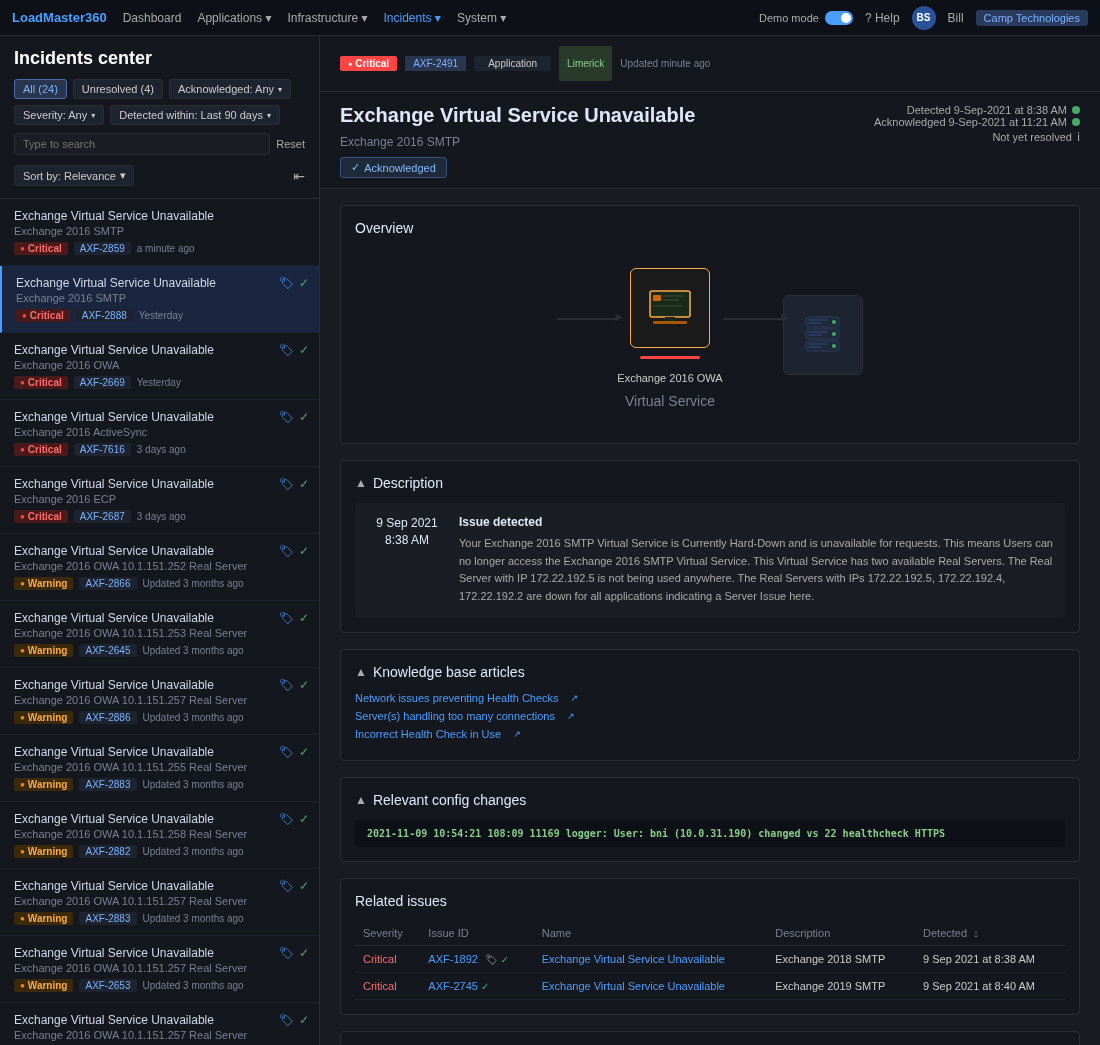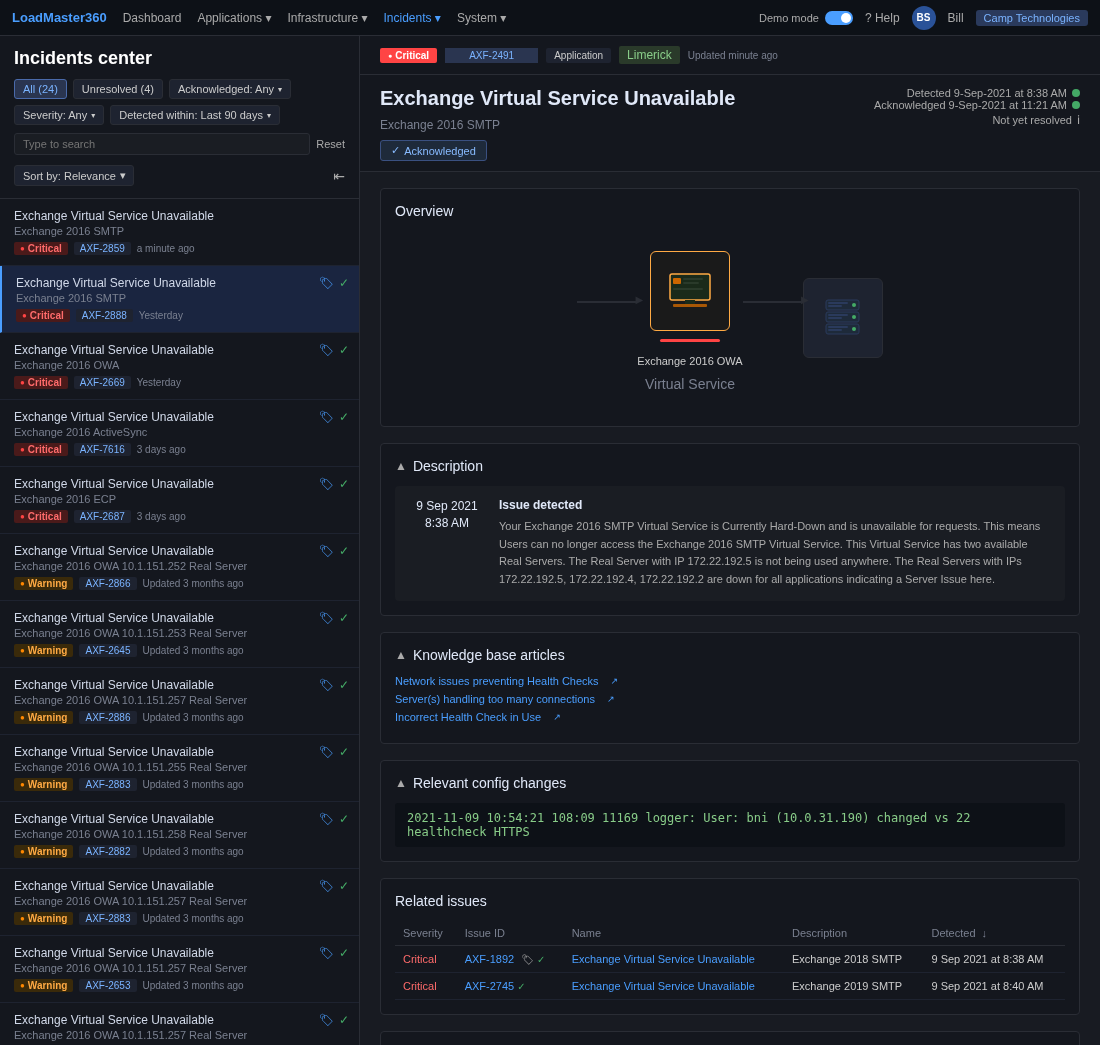--- a/index.html
+++ b/index.html
@@ -14,21 +14,21 @@
     .demo-mode { display: flex; align-items: center; gap: 6px; font-size: 11px; color: #aaa; }
     .toggle { width: 28px; height: 14px; background: #4a9eff; border-radius: 7px; position: relative; cursor: pointer; }
     .toggle-dot { width: 10px; height: 10px; background: #fff; border-radius: 50%; position: absolute; top: 2px; right: 2px; }
     .avatar { width: 24px; height: 24px; background: #2a5298; border-radius: 50%; display: flex; align-items: center; justify-content: center; color: #fff; font-size: 10px; font-weight: bold; }
     .org-badge { background: #2a3a5c; color: #7ab3ff; padding: 2px 8px; border-radius: 3px; font-size: 11px; cursor: pointer; }
 
     
     .main-container { display: flex; height: calc(1045px - 36px); }
 
     
-    .incidents-sidebar { width: 360px; background: #14171e; border-right: 1px solid #2a2d35; display: flex; flex-direction: column; flex-shrink: 0; overflow: hidden; }
+    .incidents-sidebar { width: 320px; background: #14171e; border-right: 1px solid #2a2d35; display: flex; flex-direction: column; flex-shrink: 0; overflow: hidden; }
     .incidents-header { padding: 12px 14px 8px; border-bottom: 1px solid #2a2d35; }
     .incidents-title { font-size: 18px; color: #fff; font-weight: 600; margin-bottom: 10px; }
     .filter-row { display: flex; flex-wrap: wrap; gap: 6px; margin-bottom: 8px; align-items: center; }
     .filter-btn { background: #1e2330; border: 1px solid #2a2d35; color: #ccc; padding: 3px 8px; border-radius: 3px; font-size: 11px; cursor: pointer; display: flex; align-items: center; gap: 4px; white-space: nowrap; }
     .filter-btn.active-tab { background: #2a3550; border-color: #4a6aaa; color: #7ab3ff; }
     .filter-btn .chevron { font-size: 8px; }
     .search-row { display: flex; align-items: center; gap: 6px; margin-bottom: 4px; }
     .search-input { flex: 1; background: #1a1d23; border: 1px solid #2a2d35; color: #ccc; padding: 4px 8px; border-radius: 3px; font-size: 11px; outline: none; }
     .reset-btn { color: #aaa; font-size: 11px; cursor: pointer; background: none; border: none; }
     .sort-row { display: flex; gap: 6px; padding: 6px 0 4px; }
@@ -50,23 +50,23 @@
     .tag-time { color: #7a8090; font-size: 10px; }
     .incident-item-actions { position: absolute; top: 10px; right: 10px; display: flex; gap: 5px; }
     .action-icon { color: #4a9eff; font-size: 12px; cursor: pointer; }
     .action-icon.green { color: #44aa66; }
 
     
     .incident-detail { flex: 1; background: #181b22; overflow-y: auto; display: flex; flex-direction: column; }
     .detail-header-bar { background: #14171e; padding: 10px 20px; border-bottom: 1px solid #2a2d35; display: flex; align-items: center; gap: 8px; }
     .badge-critical { background: #ff4444; color: #fff; padding: 2px 8px; border-radius: 2px; font-size: 10px; font-weight: 600; display: flex; align-items: center; gap: 3px; }
     .badge-critical::before { content: '●'; font-size: 7px; }
-    .badge-id { background: #2a3550; color: #7ab3ff; padding: 2px 24px; border-radius: 0; font-size: 10px; }
-    .badge-type { background: #1e2330; color: #ccc; padding: 2px 8px; border-radius: 2px; font-size: 10px; }
-    .badge-loc { background: #2a3a2a; color: #88cc88; padding: 2px 8px; border-radius: 2px; font-size: 12px; }
+    .badge-id { background: #2a3550; color: #7ab3ff; padding: 2px 8px; border-radius: 0; font-size: 10px; }
+    .badge-type { background: #1e2330; color: #ccc; padding: 2px 14px; border-radius: 2px; font-size: 10px; }
+    .badge-loc { background: #2a3a2a; color: #88cc88; padding: 12px 8px; border-radius: 2px; font-size: 10px; }
     .badge-time { color: #7a8090; font-size: 10px; }
     .detail-title { font-size: 20px; color: #e0e8f8; font-weight: 600; display: flex; align-items: center; gap: 8px; margin-bottom: 4px; }
     .detail-subtitle { color: #7a8090; font-size: 12px; margin-bottom: 8px; }
     .detail-meta-item { display: flex; align-items: center; gap: 5px; justify-content: flex-end; }
     .dot-green { width: 8px; height: 8px; background: #44aa66; border-radius: 50%; }
     .ack-btn { background: #1e2a3a; border: 1px solid #3a5080; color: #88bbff; padding: 3px 10px; border-radius: 3px; font-size: 11px; cursor: pointer; display: flex; align-items: center; gap: 4px; }
 
     .detail-content { padding: 16px 20px; flex: 1; position: relative; }
 
     
@@ -89,21 +89,21 @@
     .desc-date { text-align: center; min-width: 80px; }
     .desc-date-val { font-size: 12px; color: #e0e8f8; font-weight: 500; line-height: 1.4; }
     .desc-title { font-weight: 600; color: #e0e8f8; margin-bottom: 6px; font-size: 12px; }
     .desc-text { color: #aaa; font-size: 11px; line-height: 1.6; }
 
     
     .kb-link { color: #4a9eff; font-size: 11px; display: flex; align-items: center; gap: 12px; margin-bottom: 6px; cursor: pointer; text-decoration: none; }
     .ext-icon { font-size: 9px; }
 
     
-    .config-line { background: #0d1117; border-radius: 3px; padding: 8px 12px; font-family: monospace; font-size: 12px; color: #88cc88; }
+    .config-line { background: #0d1117; border-radius: 3px; padding: 8px 12px; font-family: monospace; font-size: 10px; color: #88cc88; font-weight: bold; }
 
     
     .related-table { width: 100%; border-collapse: collapse; }
     .related-table th { color: #7a8090; font-size: 11px; font-weight: 500; padding: 6px 8px; text-align: left; border-bottom: 1px solid #2a2d35; }
     .related-table td { padding: 7px 8px; font-size: 11px; color: #ccc; border-bottom: 1px solid #1e2330; }
     .related-table .sev-critical { color: #ff6b6b; }
     .related-table .issue-link { color: #4a9eff; cursor: pointer; }
     .sort-arrow { color: #7a8090; margin-left: 3px; }
 
     

